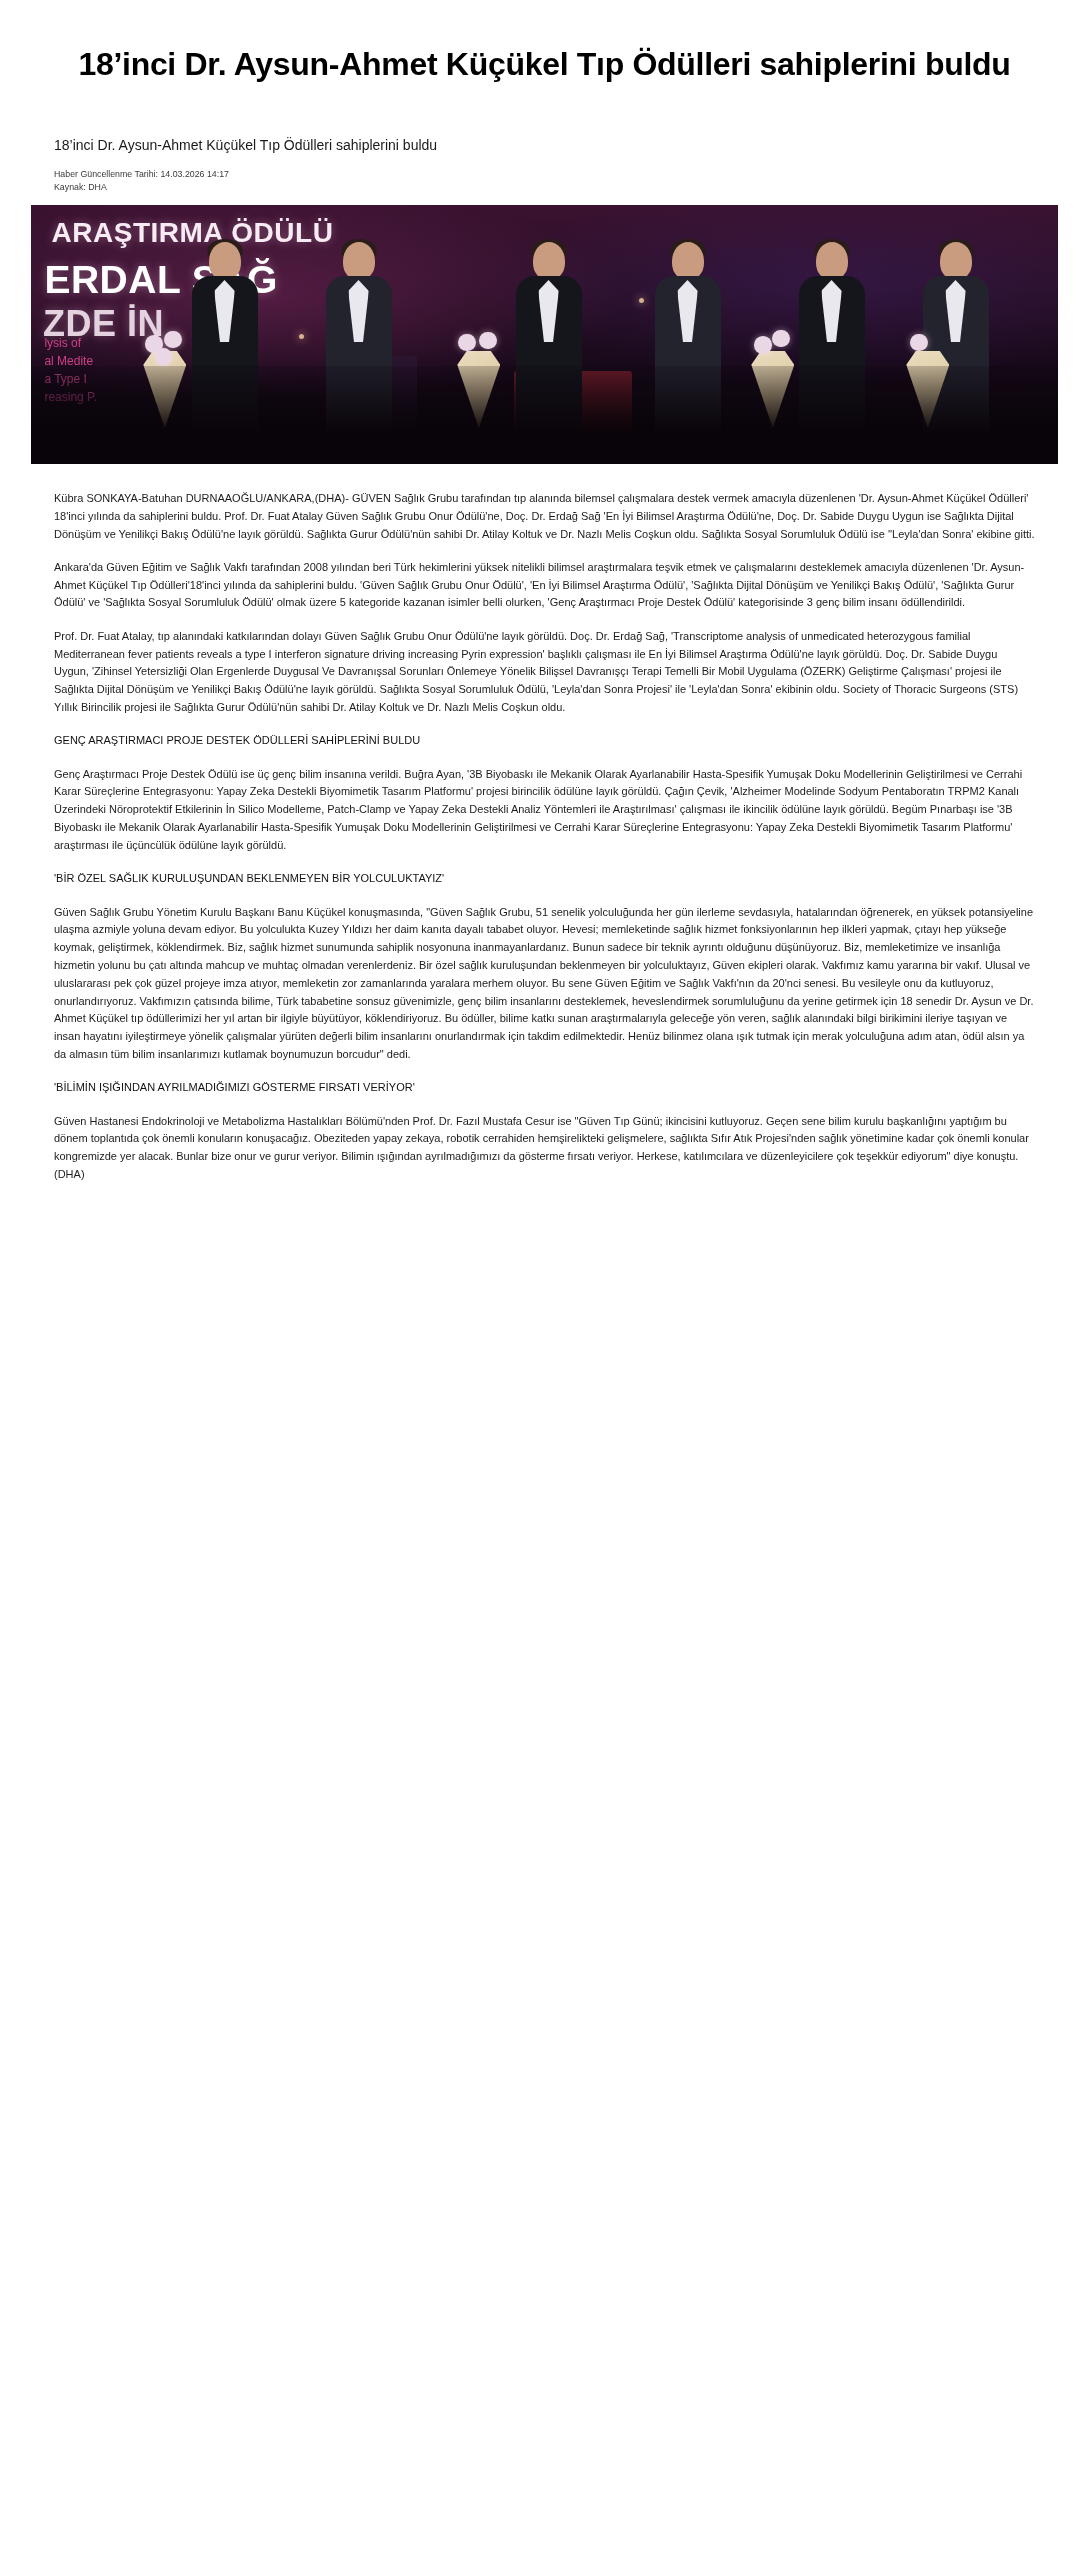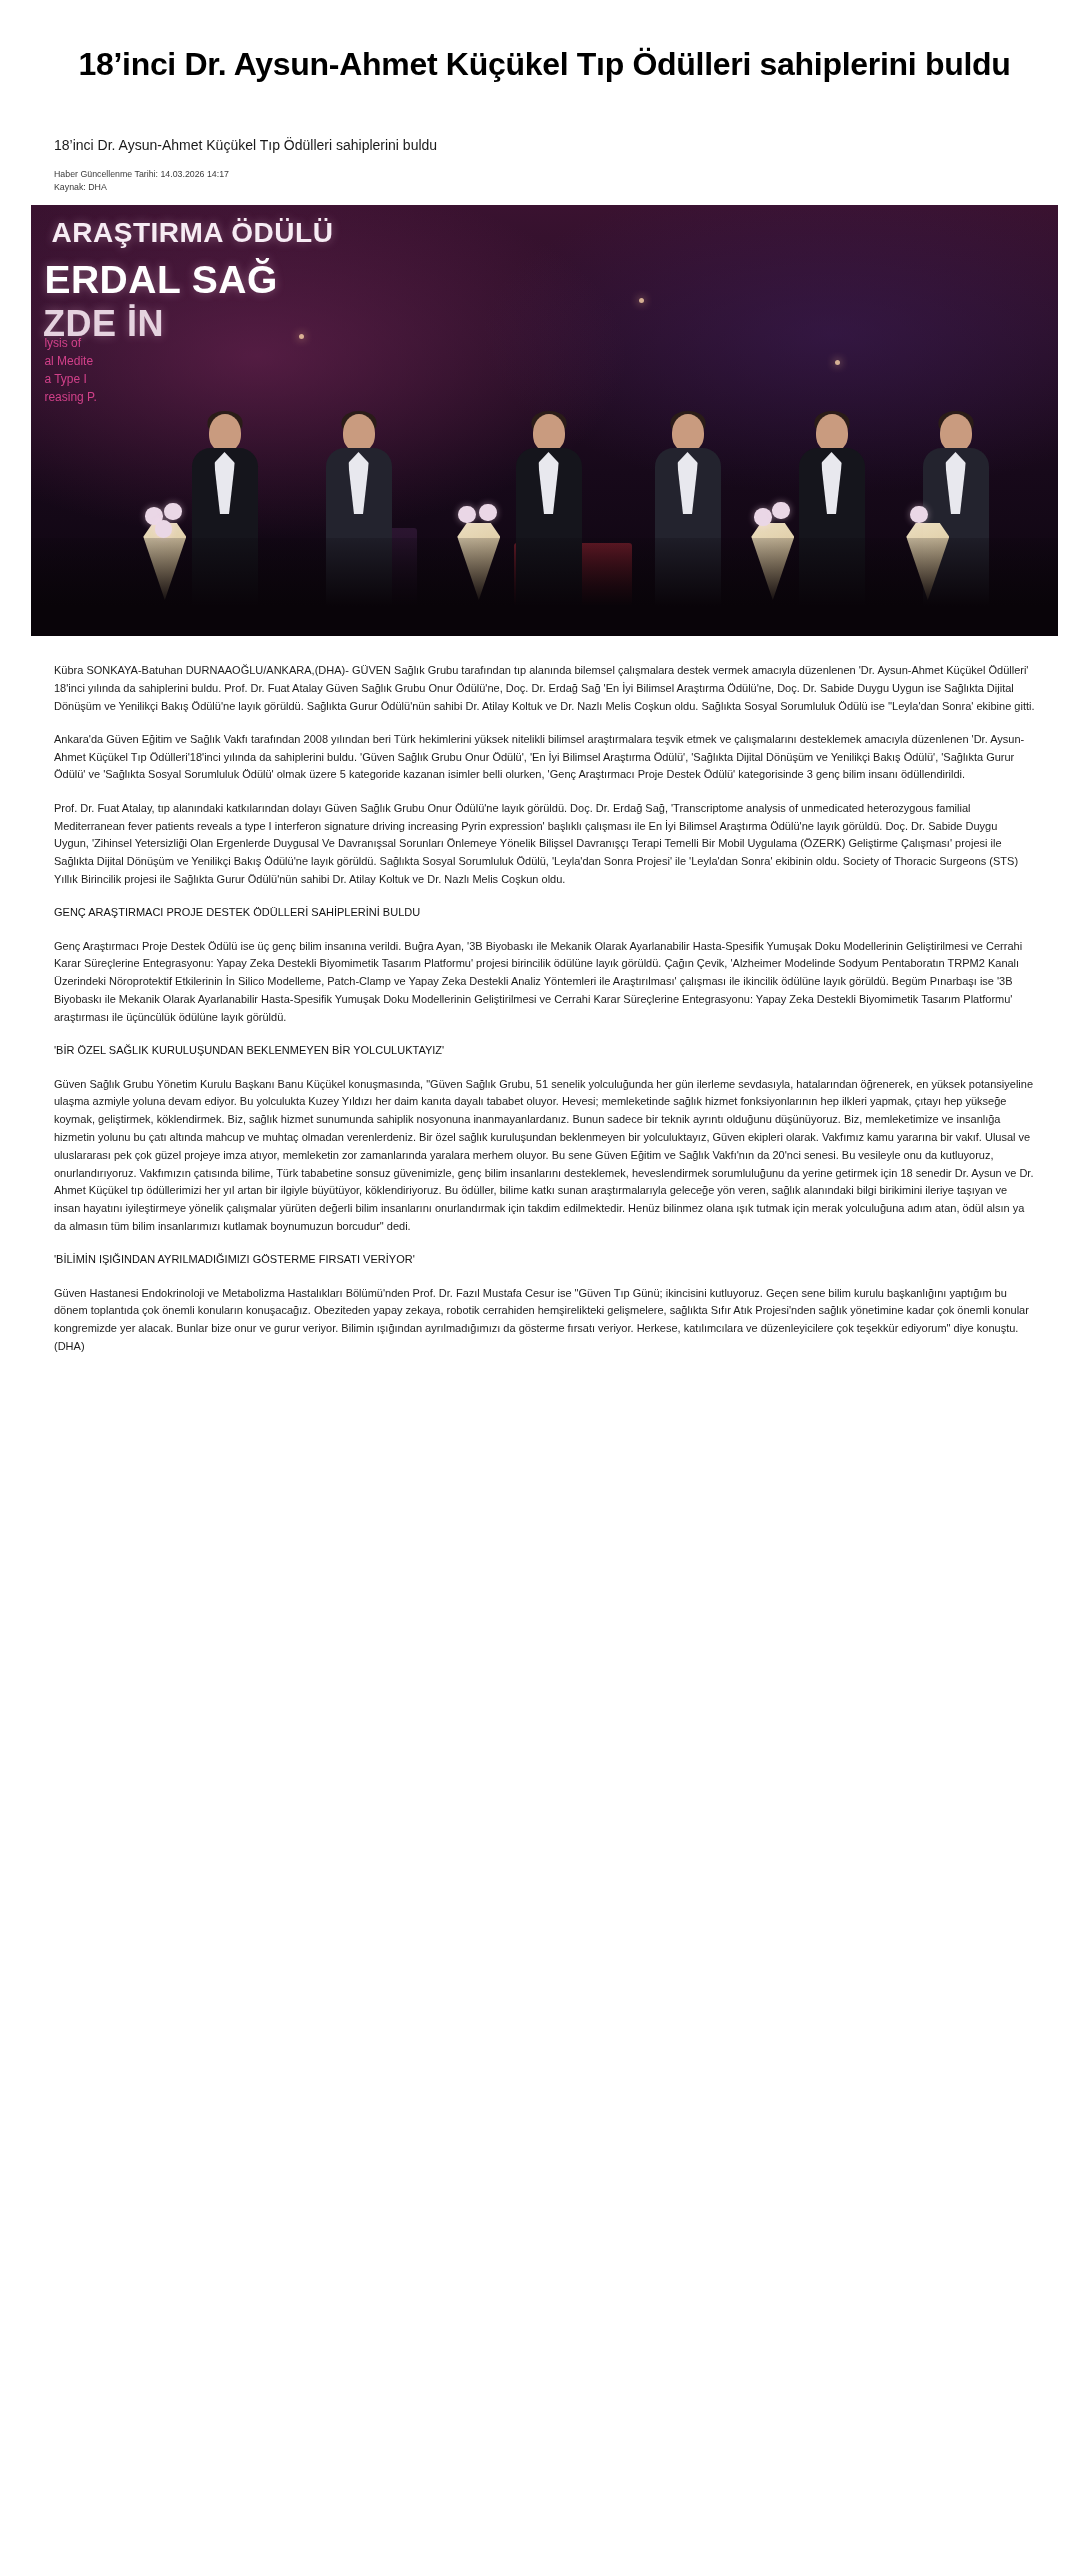--- a/index.html
+++ b/index.html
@@ -58,21 +58,21 @@
 
   
   .photo-wrap {
     margin: 2.1px 0 0 0;
     width: 100%;
     position: relative;
   }
   .photo {
     position: relative;
     width: 100%;
-    height: 431px;
+    height: 259px;
     overflow: hidden;
     background: #120b16;
   }
   .stage-bg {
     position: absolute;
     inset: 0;
     background:
       radial-gradient(ellipse 60% 70% at 22% 35%, rgba(120,40,90,0.55), rgba(0,0,0,0) 60%),
       radial-gradient(ellipse 55% 60% at 78% 30%, rgba(60,30,90,0.5), rgba(0,0,0,0) 62%),
       linear-gradient(180deg, #3a1230 0%, #2a0f28 30%, #17091a 62%, #0d060f 100%);

